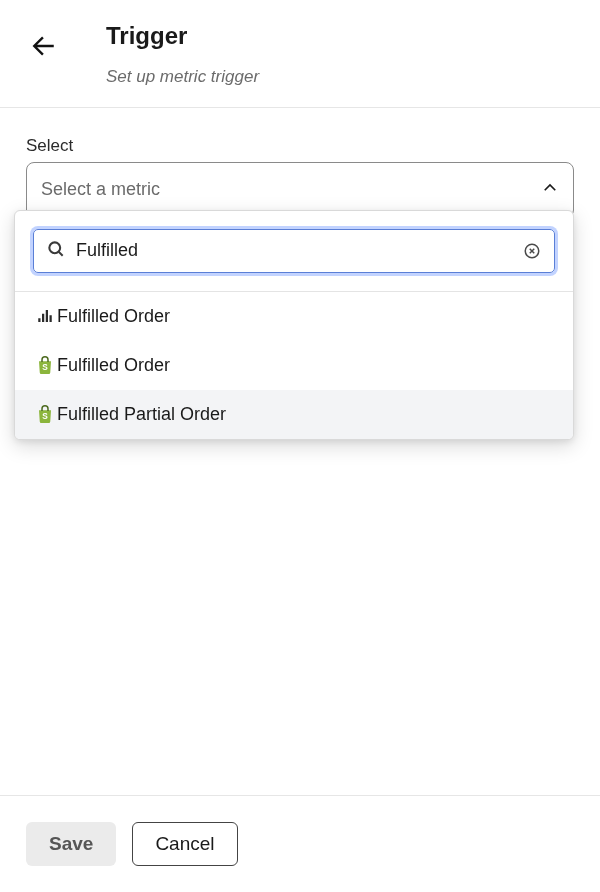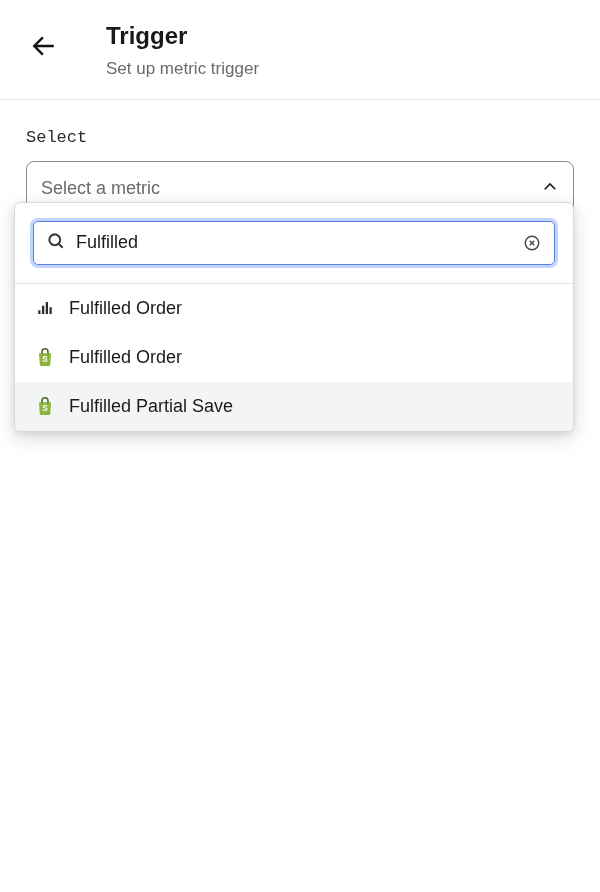--- a/index.html
+++ b/index.html
@@ -5,45 +5,45 @@
   * { box-sizing: border-box; margin: 0; padding: 0; }
   html, body { width: 600px; height: 892px; font-family: -apple-system, BlinkMacSystemFont, "Segoe UI", Helvetica, Arial, sans-serif; background: #fff; color: #1a1a1a; }
   .page { display: flex; flex-direction: column; height: 100%; }
 
   
   .header-wrap { padding: 22px 26px 20px 26px; }
   .header { display: flex; align-items: flex-start; gap: 44px; }
   .back-btn { width: 36px; height: 36px; display: flex; align-items: center; justify-content: center; cursor: pointer; margin-top: 6px; }
   .back-btn svg { width: 26px; height: 26px; stroke: #121212; stroke-width: 2.2; fill: none; }
   .title { font-size: 24px; font-weight: 700; line-height: 1.2; }
-  .subtitle { font-size: 17px; color: #6b6b6b; margin-top: 8px; }
+  .subtitle { font-size: 17px; color: #6b6b6b; margin-top: 16px; font-style: italic; }
 
   .divider-full { border: 0; border-top: 1px solid #e6e6e6; }
 
   
   .content { padding: 28px 26px 0 26px; position: relative; flex: 1; }
-  .field-label { font-size: 17px; font-weight: 500; color: #2b2b2b; margin-bottom: 14px; font-family: Liberation Mono, monospace; }
+  .field-label { font-size: 17px; font-weight: 500; color: #2b2b2b; margin-bottom: 6px; }
 
   .select-box { position: relative; border: 1px solid #8a8a8a; border-radius: 8px; background: #fff; height: 56px; display: flex; align-items: center; padding: 8px 14px; cursor: pointer; }
   .select-placeholder { font-size: 18px; color: #6b6b6b; }
   .chevron { position: absolute; right: 14px; top: 50%; transform: translateY(-50%); }
   .chevron svg { width: 18px; height: 18px; stroke: #1a1a1a; stroke-width: 2.2; fill: none; }
 
   
   .dropdown { position: absolute; left: 14px; right: 26px; top: 102px; background: #fff; border: 1px solid #d9d9d9; border-radius: 6px; box-shadow: 0 6px 20px rgba(0,0,0,0.15), 0 2px 6px rgba(0,0,0,0.08); overflow: hidden; }
   .search-row { padding: 18px; border-bottom: 1px solid #e4e4e4; }
   .search-input-wrap { position: relative; border: 1px solid #8a8a8a; border-radius: 5px; height: 44px; display: flex; align-items: center; padding: 0 40px 0 42px; box-shadow: 0 0 0 3px rgba(80,130,255,0.35); border-color: #5a7fd6; }
   .search-icon { position: absolute; left: 12px; top: 50%; transform: translateY(-50%); }
   .search-icon svg { width: 20px; height: 20px; stroke: #3a3a3a; stroke-width: 2.5; fill: none; }
   .search-input { border: none; outline: none; font-size: 18px; width: 100%; background: transparent; color: #1a1a1a; }
   .clear-btn { position: absolute; right: 12px; top: 50%; transform: translateY(-50%); width: 20px; height: 20px; display: flex; align-items: center; justify-content: center; cursor: pointer; }
   .clear-btn svg { width: 18px; height: 18px; stroke: #4a4a4a; stroke-width: 2; fill: none; }
 
   .options { }
-  .option { display: flex; align-items: center; gap: 14px; padding: 14px 20px; cursor: pointer; font-size: 18px; }
+  .option { display: flex; align-items: center; gap: 2px; padding: 14px 20px; cursor: pointer; font-size: 18px; }
   .option:hover, .option.hover { background: #f3f4f6; }
   .option-icon { width: 20px; height: 20px; display: flex; align-items: center; justify-content: center; flex-shrink: 0; }
 
   
   .metric-icon svg { width: 18px; height: 18px; }
   .bag-icon { width: 18px; height: 20px; }
 
   
   .footer-wrap { border-top: 1px solid #e6e6e6; padding: 26px; display: flex; gap: 16px; }
   .btn { font-size: 19px; padding: 10px 22px; border-radius: 6px; cursor: pointer; border: 1.5px solid transparent; }
@@ -123,21 +123,25 @@
 <span>Fulfilled Order</span>
           </div>
           <div class="option hover">
   <span class="option-icon">
     <svg class="bag-icon" viewBox="0 0 24 26">
       <path d="M4 8 h16 l-1 15 a2 2 0 0 1 -2 2 h-10 a2 2 0 0 1 -2 -2 Z" fill="#8bb53c"></path>
       <path d="M8 9 v-3 a4 4 0 0 1 8 0 v3" fill="none" stroke="#4d6b1f" stroke-width="2"></path>
       <text x="12" y="20" text-anchor="middle" font-size="11" font-weight="700" fill="#ffffff" font-family="Arial">S</text>
     </svg>
   </span>
-<span>Fulfilled Partial Save</span>
+<span>Fulfilled Partial Order</span>
           </div>
         </div>
     </div>
 
   </div>
 
+  <div class="footer-wrap">
+    <button class="btn btn-save">Save</button>
+    <button class="btn btn-cancel">Cancel</button>
+  </div>
 
 </div>
 
 </body></html>

